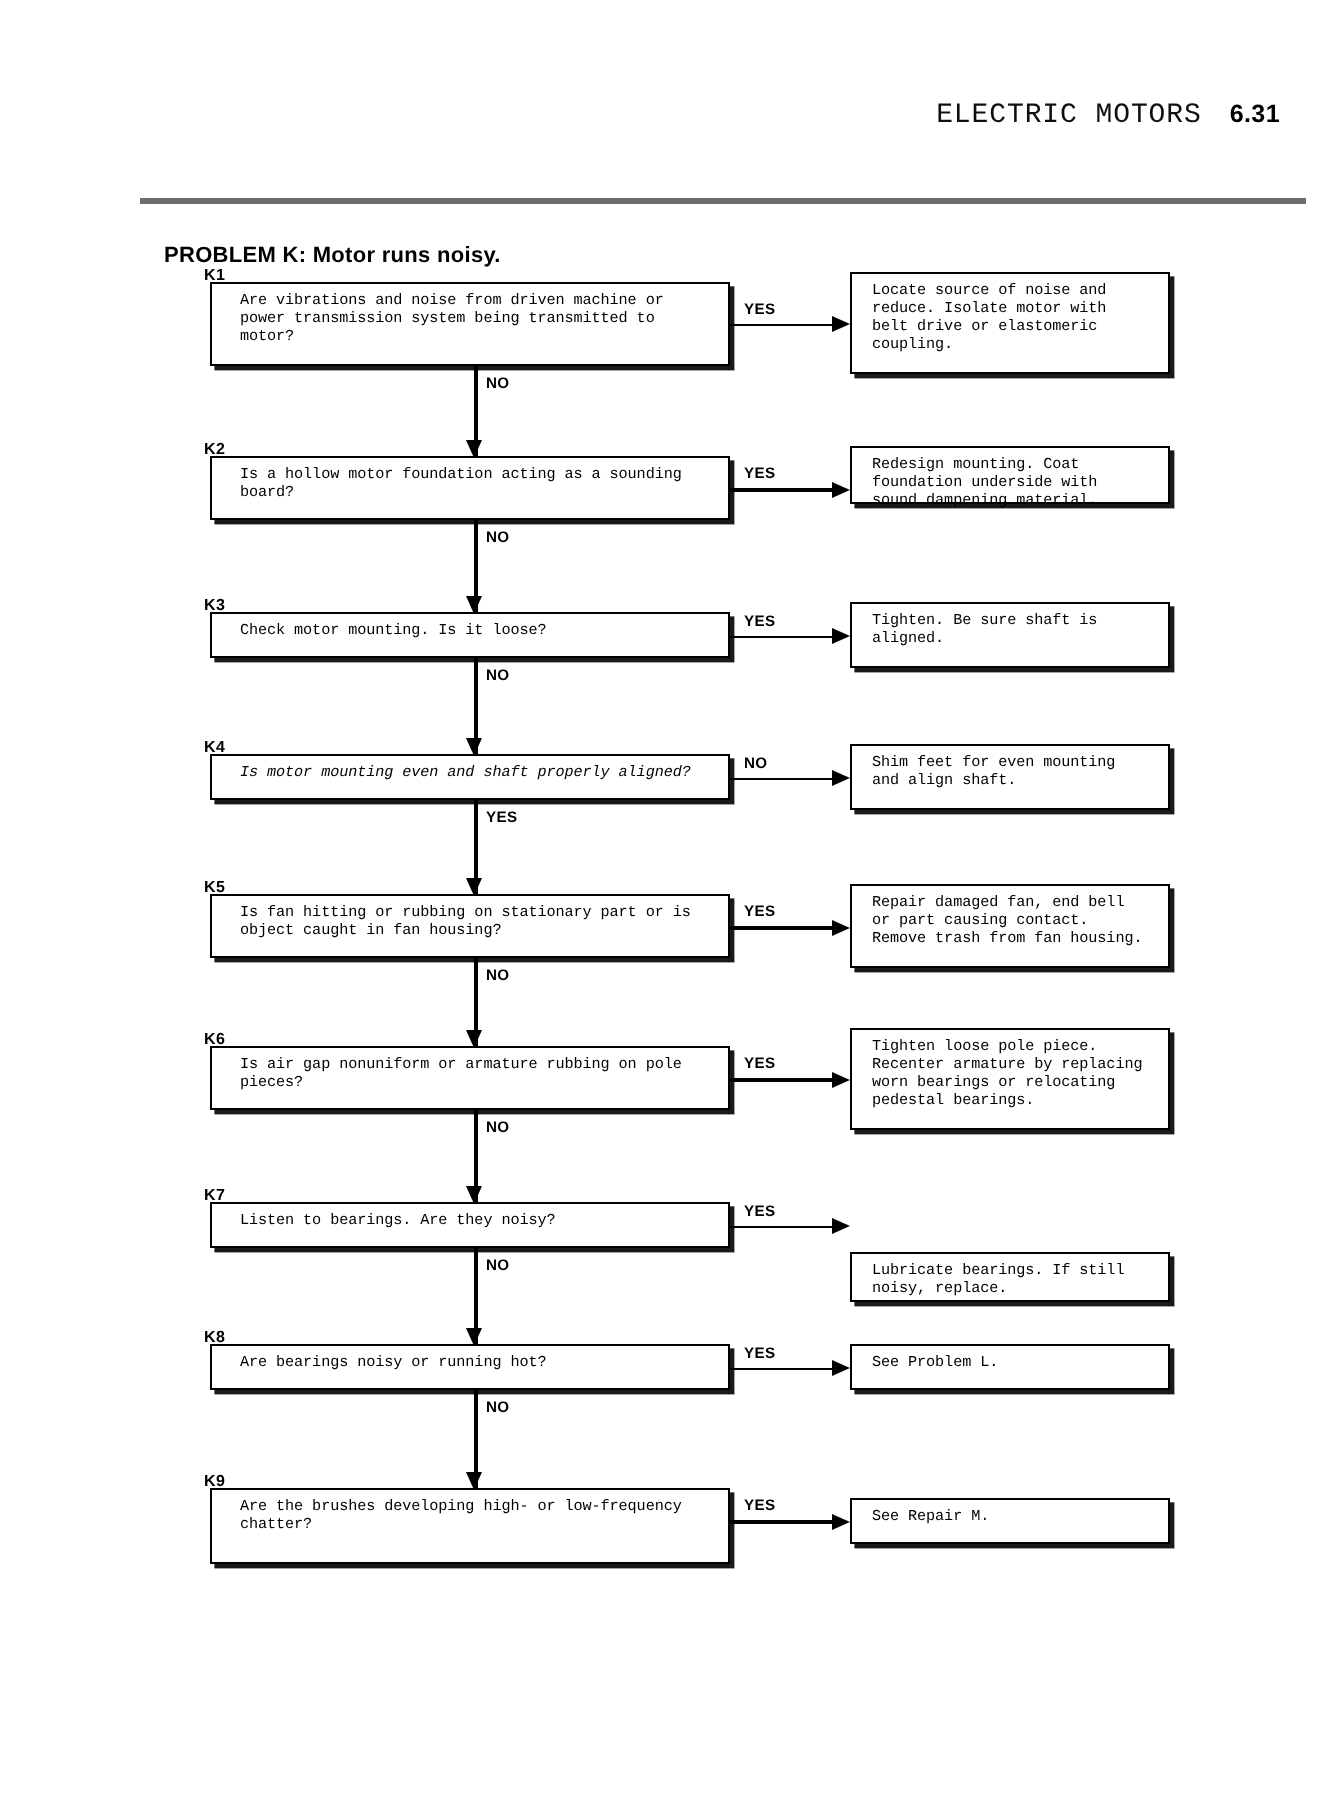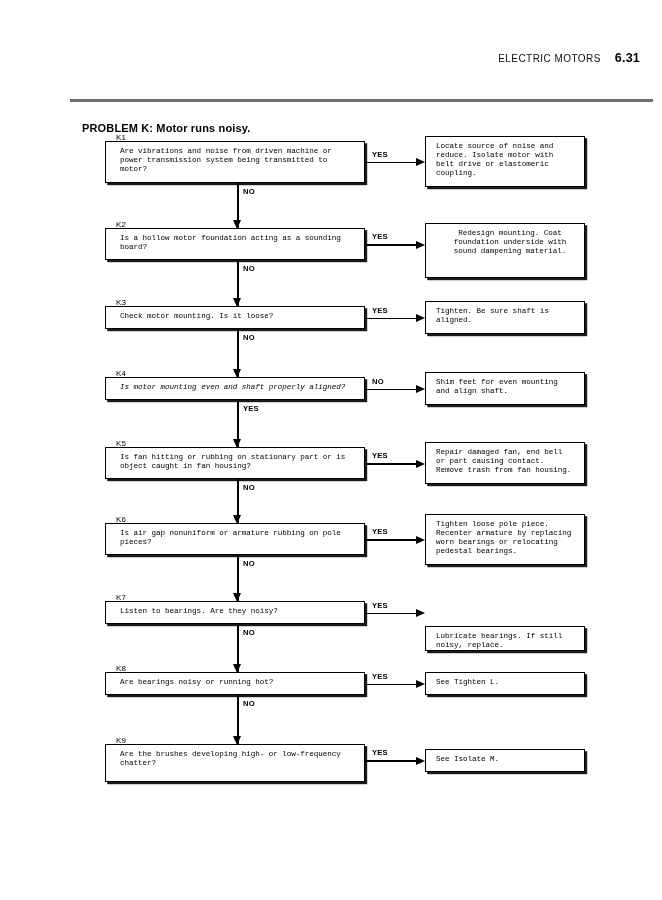--- a/index.html
+++ b/index.html
@@ -13,22 +13,22 @@
   }
   .page{position:relative;width:662px;height:900px;}
 
   
   .runhead{
     position:absolute;left:0;right:22px;top:48px;
     text-align:right;
     white-space:nowrap;
   }
   .runhead .rh-title{
-    font-family:Liberation Sans, sans-serif;
-    font-size:10px;
+    font-family:Liberation Mono, monospace;
+    font-size:14px;
     letter-spacing:.45px;
     color:#100f0f;
     font-variant:small-caps;
     text-transform:uppercase;
   }
   .runhead .rh-folio{
     font-family:"Liberation Sans",sans-serif;
     font-weight:bold;
     font-size:12.5px;
     color:#000;
@@ -66,23 +66,23 @@
     white-space:nowrap;
     margin-top:12px;
   }
 
   
   .chart{position:absolute;left:0;top:0;width:662px;height:900px;}
 
   .row{position:absolute;left:0;width:662px;}
 
   .rowlabel{
-    position:absolute;left:100px;
-    font-family:"Liberation Sans",sans-serif;
-    font-weight:normal;
+    position:absolute;left:86px;
+    font-family:"Liberation Sans",sans-serif;
+    font-weight:bold;
     font-size:8px;
     color:#000;
     letter-spacing:.2px;
     padding-left:16px;
   }
 
   .qbox,.abox{
     position:absolute;
     background:#fff;
     border:1.4px solid #000;
@@ -183,21 +183,21 @@
         <div class="rowlabel" style="top: 220px;">K2</div>
         <div class="qbox" style="top: 228px; height: 32.4px;">
           <div class="boxtext">Is a hollow motor foundation acting as a sounding
 board?</div>
         </div>
         <div class="hbranch" style="top: 244.2px;">
           <div class="hline"></div>
           <div class="harrow"></div>
         </div>
         <div class="hlabel" style="top: 232.2px;">YES</div>
-        <div class="abox" style="top: 223.4px; height: 55px; text-align: center;">
+        <div class="abox" style="top: 223.4px; height: 29px;">
           <div class="boxtext">Redesign mounting.  Coat
 foundation underside with
 sound dampening material.</div>
         </div>
         <div class="vconn" style="top: 260.4px; height: 45.6px;">
           <div class="vline"></div>
           <div class="varrow"></div>
         </div>
         <div class="vlabel" style="top: 264.4px;">NO</div>
       </div>
@@ -310,38 +310,38 @@
         <div class="rowlabel" style="top: 664px;">K8</div>
         <div class="qbox" style="top: 672px; height: 23.2px;">
           <div class="boxtext">Are bearings noisy or running hot?</div>
         </div>
         <div class="hbranch" style="top: 683.6px;">
           <div class="hline"></div>
           <div class="harrow"></div>
         </div>
         <div class="hlabel" style="top: 671.6px;">YES</div>
         <div class="abox" style="top: 672px; height: 23.2px;">
-          <div class="boxtext">See Tighten L.</div>
+          <div class="boxtext">See Problem L.</div>
         </div>
         <div class="vconn" style="top: 695.2px; height: 48.8px;">
           <div class="vline"></div>
           <div class="varrow"></div>
         </div>
         <div class="vlabel" style="top: 699.2px;">NO</div>
       </div>
       <div class="row">
         <div class="rowlabel" style="top: 736px;">K9</div>
         <div class="qbox" style="top: 744px; height: 38px;">
           <div class="boxtext">Are the brushes developing high- or low-frequency
 chatter?</div>
         </div>
         <div class="hbranch" style="top: 760.2px;">
           <div class="hline"></div>
           <div class="harrow"></div>
         </div>
         <div class="hlabel" style="top: 748.2px;">YES</div>
         <div class="abox" style="top: 748.6px; height: 23.2px;">
-          <div class="boxtext">See Isolate M.</div>
+          <div class="boxtext">See Repair M.</div>
         </div>
       </div>
     </div>
 
 </div>
 
 </body></html>

